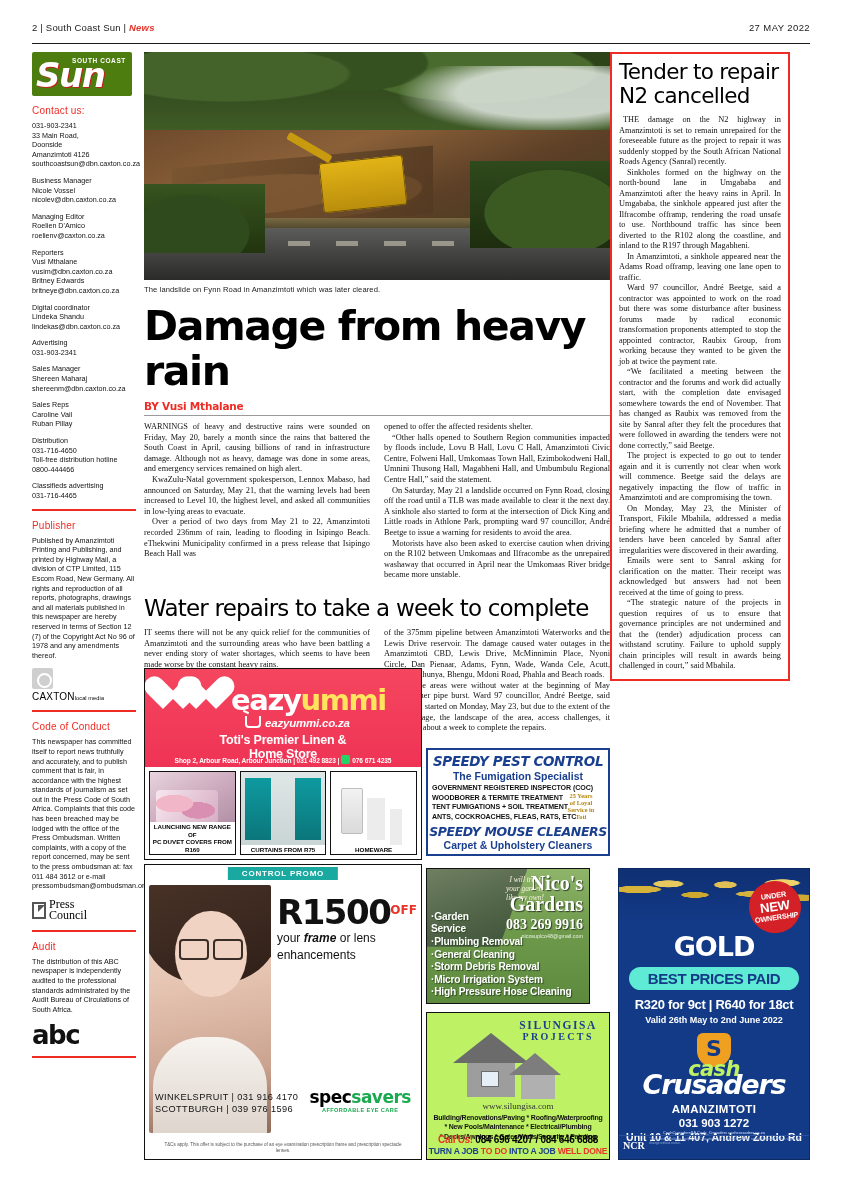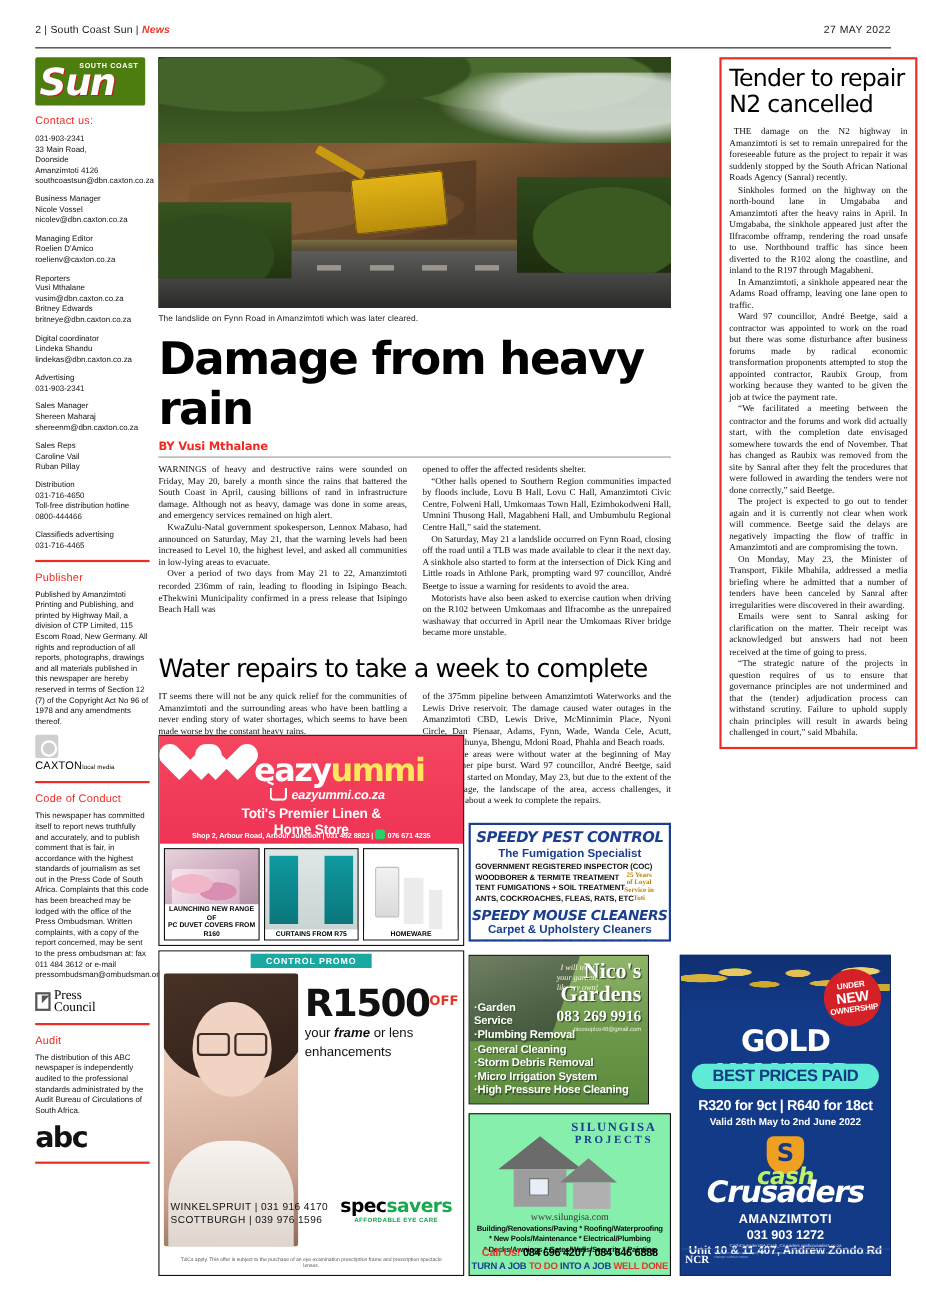--- a/index.html
+++ b/index.html
@@ -98,21 +98,21 @@
   .cols2 { display:flex; gap:14px; }
   .cols2 .c { width:226px; }
   .body p { font-family:"Liberation Serif", serif; font-size:8.3px; line-height:10.6px;
             margin:0; text-align:justify; text-indent:8px; color:#111;}
   .body p.first { text-indent:0; }
 
   .subhead { font-family:"DejaVu Sans", sans-serif; font-size:23px; line-height:27px;
              letter-spacing:-.8px; margin:14px 0 6px 0; color:#000;}
 
   
-  .rightcol { position:absolute; left:654px; top:52px; width:180px; }
+  .rightcol { position:absolute; left:610px; top:52px; width:180px; }
   .boxart { border:2.4px solid #ee2c24; padding:6px 7px 7px 7px; }
   .boxart h2 { font-family:"DejaVu Sans", sans-serif; font-size:21.5px; line-height:24px;
                letter-spacing:-.7px; margin:0 0 7px 0; font-weight:normal; color:#000;}
   .boxart p { font-family:"Liberation Serif", serif; font-size:8.3px; line-height:10.5px;
               margin:0; text-align:justify; text-indent:8px; color:#111;}
   .boxart p.first { text-indent:4px; }
 
   
   .ad { position:absolute; overflow:hidden; }
 
@@ -226,21 +226,21 @@
      font-size:20px; line-height:21px; color:#fff; font-weight:bold; text-align:right;
      text-shadow:1px 1px 1px #2d4021;}
   #ad-nico .phone { position:absolute; right:6px; top:48px; font-family:"Liberation Serif", serif;
      font-size:14px; color:#fff; font-weight:bold; text-shadow:1px 1px 1px #2d4021;}
   #ad-nico .mail { position:absolute; right:6px; top:64px; font-size:5.4px; color:#e9f2e0;}
   #ad-nico ul { list-style:none; margin:0; padding:0; position:absolute; left:4px; bottom:4px; }
   #ad-nico li { font-size:10.2px; font-weight:bold; color:#fff; line-height:12.6px;
      letter-spacing:-.2px; text-shadow:1px 1px 1px #2f4a22;}
 
   
-  #ad-sil { left:426px; top:1012px; width:184px; height:148px; border:1.5px solid #111; background:#86efac;}
+  #ad-sil { left:426px; top:1012px; width:184px; height:148px; border:1.5px solid #111; background:#bef264;}
   #ad-sil .brand { position:absolute; right:12px; top:6px; text-align:center;
      font-family:"Liberation Serif", serif; color:#1a3f8f; font-weight:bold;}
   #ad-sil .brand .b1 { font-size:11.5px; letter-spacing:1.6px; }
   #ad-sil .brand .b2 { font-size:10px; letter-spacing:2.4px; }
   #ad-sil .house { position:absolute; left:26px; top:14px; width:108px; height:72px;}
   #ad-sil .house .roof { position:absolute; left:0; top:6px; width:0; height:0;
      border-left:38px solid transparent; border-right:38px solid transparent; border-bottom:30px solid #6b6b6b;}
   #ad-sil .house .wall { position:absolute; left:14px; top:36px; width:48px; height:34px; background:#9d9d9d;}
   #ad-sil .house .win { position:absolute; left:28px; top:44px; width:18px; height:16px;
      background:#e6eef7; border:1.5px solid #6b6b6b;}

